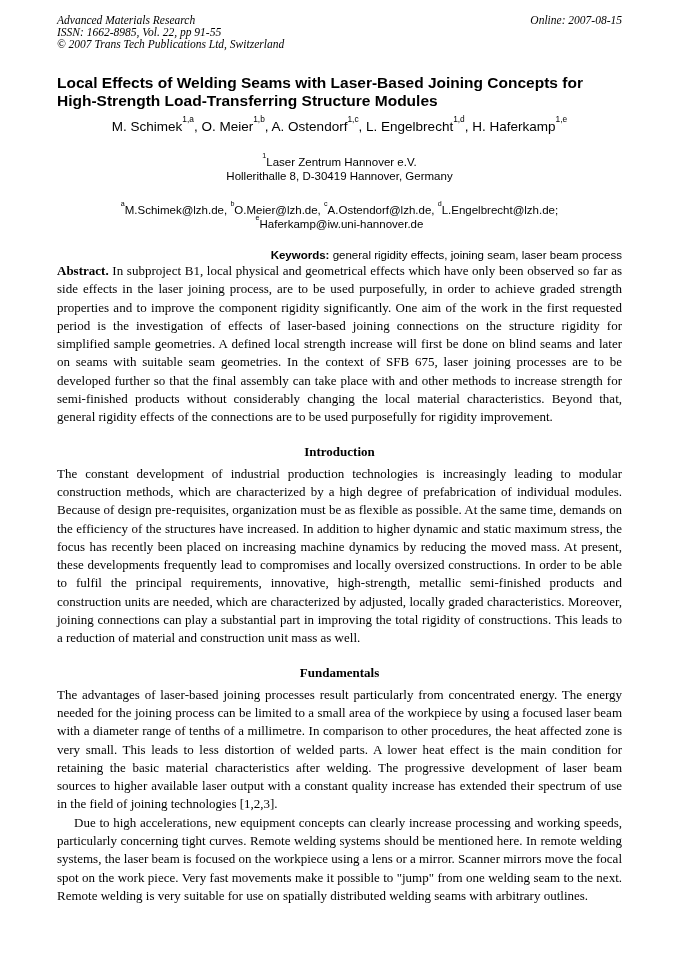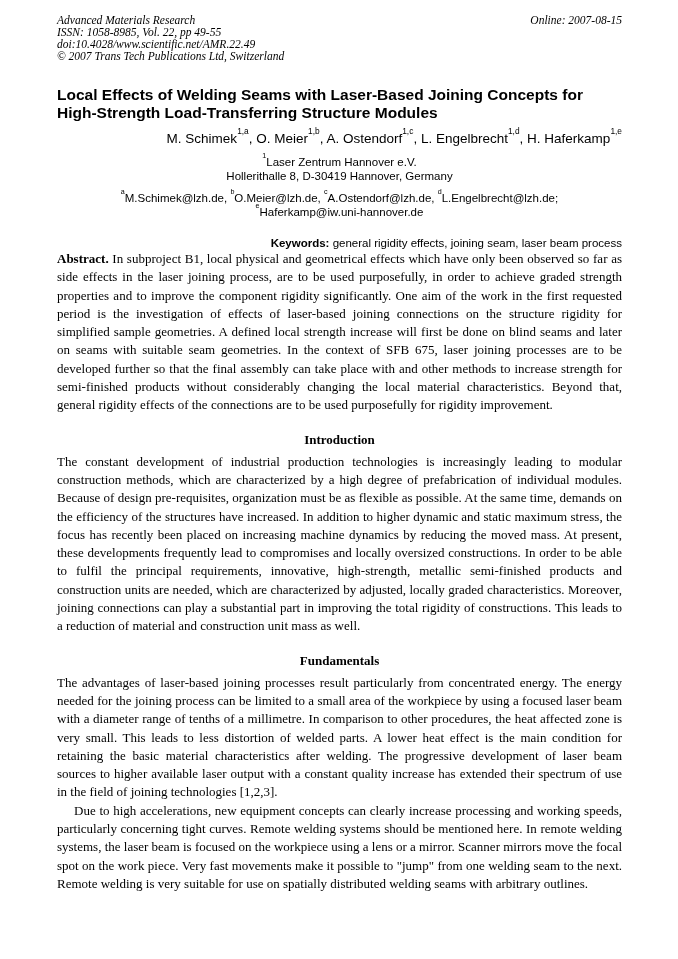--- a/index.html
+++ b/index.html
@@ -38,24 +38,24 @@
     font-weight: bold;
     font-size: 15.5px;
     line-height: 18px;
     text-align: left;
   }
   .authors {
     margin-top: 8px;
     font-family: "Liberation Sans", "DejaVu Sans", sans-serif;
     font-size: 13.5px;
     line-height: 17px;
-    text-align: right;
+    text-align: center;
   }
   .affiliation, .emails {
-    margin-top: 8px;
+    margin-top: 20px;
     font-family: "Liberation Sans", "DejaVu Sans", sans-serif;
     font-size: 11.5px;
     line-height: 14px;
     text-align: center;
   }
   sup.s {
     font-size: 0.62em;
     position: relative;
     top: -0.45em;
     line-height: 0;
@@ -90,22 +90,21 @@
   .para.indent { text-indent: 17px; }
 </style>
 </head>
 <body>
 
 <div class="page">
 
   <header class="hdr">
     <div class="hdr-left">
       <div>Advanced Materials Research</div>
-      <div>ISSN: 1058-8985, Vol. 22, pp 49-55</div>
-      <div>doi:10.4028/www.scientific.net/AMR.22.49</div>
+      <div>ISSN: 1662-8985, Vol. 22, pp 91-55</div>
       <div>© 2007 Trans Tech Publications Ltd, Switzerland</div>
     </div>
     <div class="hdr-right">Online: 2007-08-15</div>
   </header>
 
   <h1 class="title">Local Effects of Welding Seams with Laser-Based Joining Concepts for High-Strength Load-Transferring Structure Modules</h1>
 
   <div class="authors">
     <span><span>M. Schimek</span><sup class="s">1,a</sup><span>, </span></span><span><span>O. Meier</span><sup class="s">1,b</sup><span>, </span></span><span><span>A. Ostendorf</span><sup class="s">1,c</sup><span>, </span></span><span><span>L. Engelbrecht</span><sup class="s">1,d</sup><span>, </span></span><span><span>H. Haferkamp</span><sup class="s">1,e</sup><span></span></span>
   </div>

